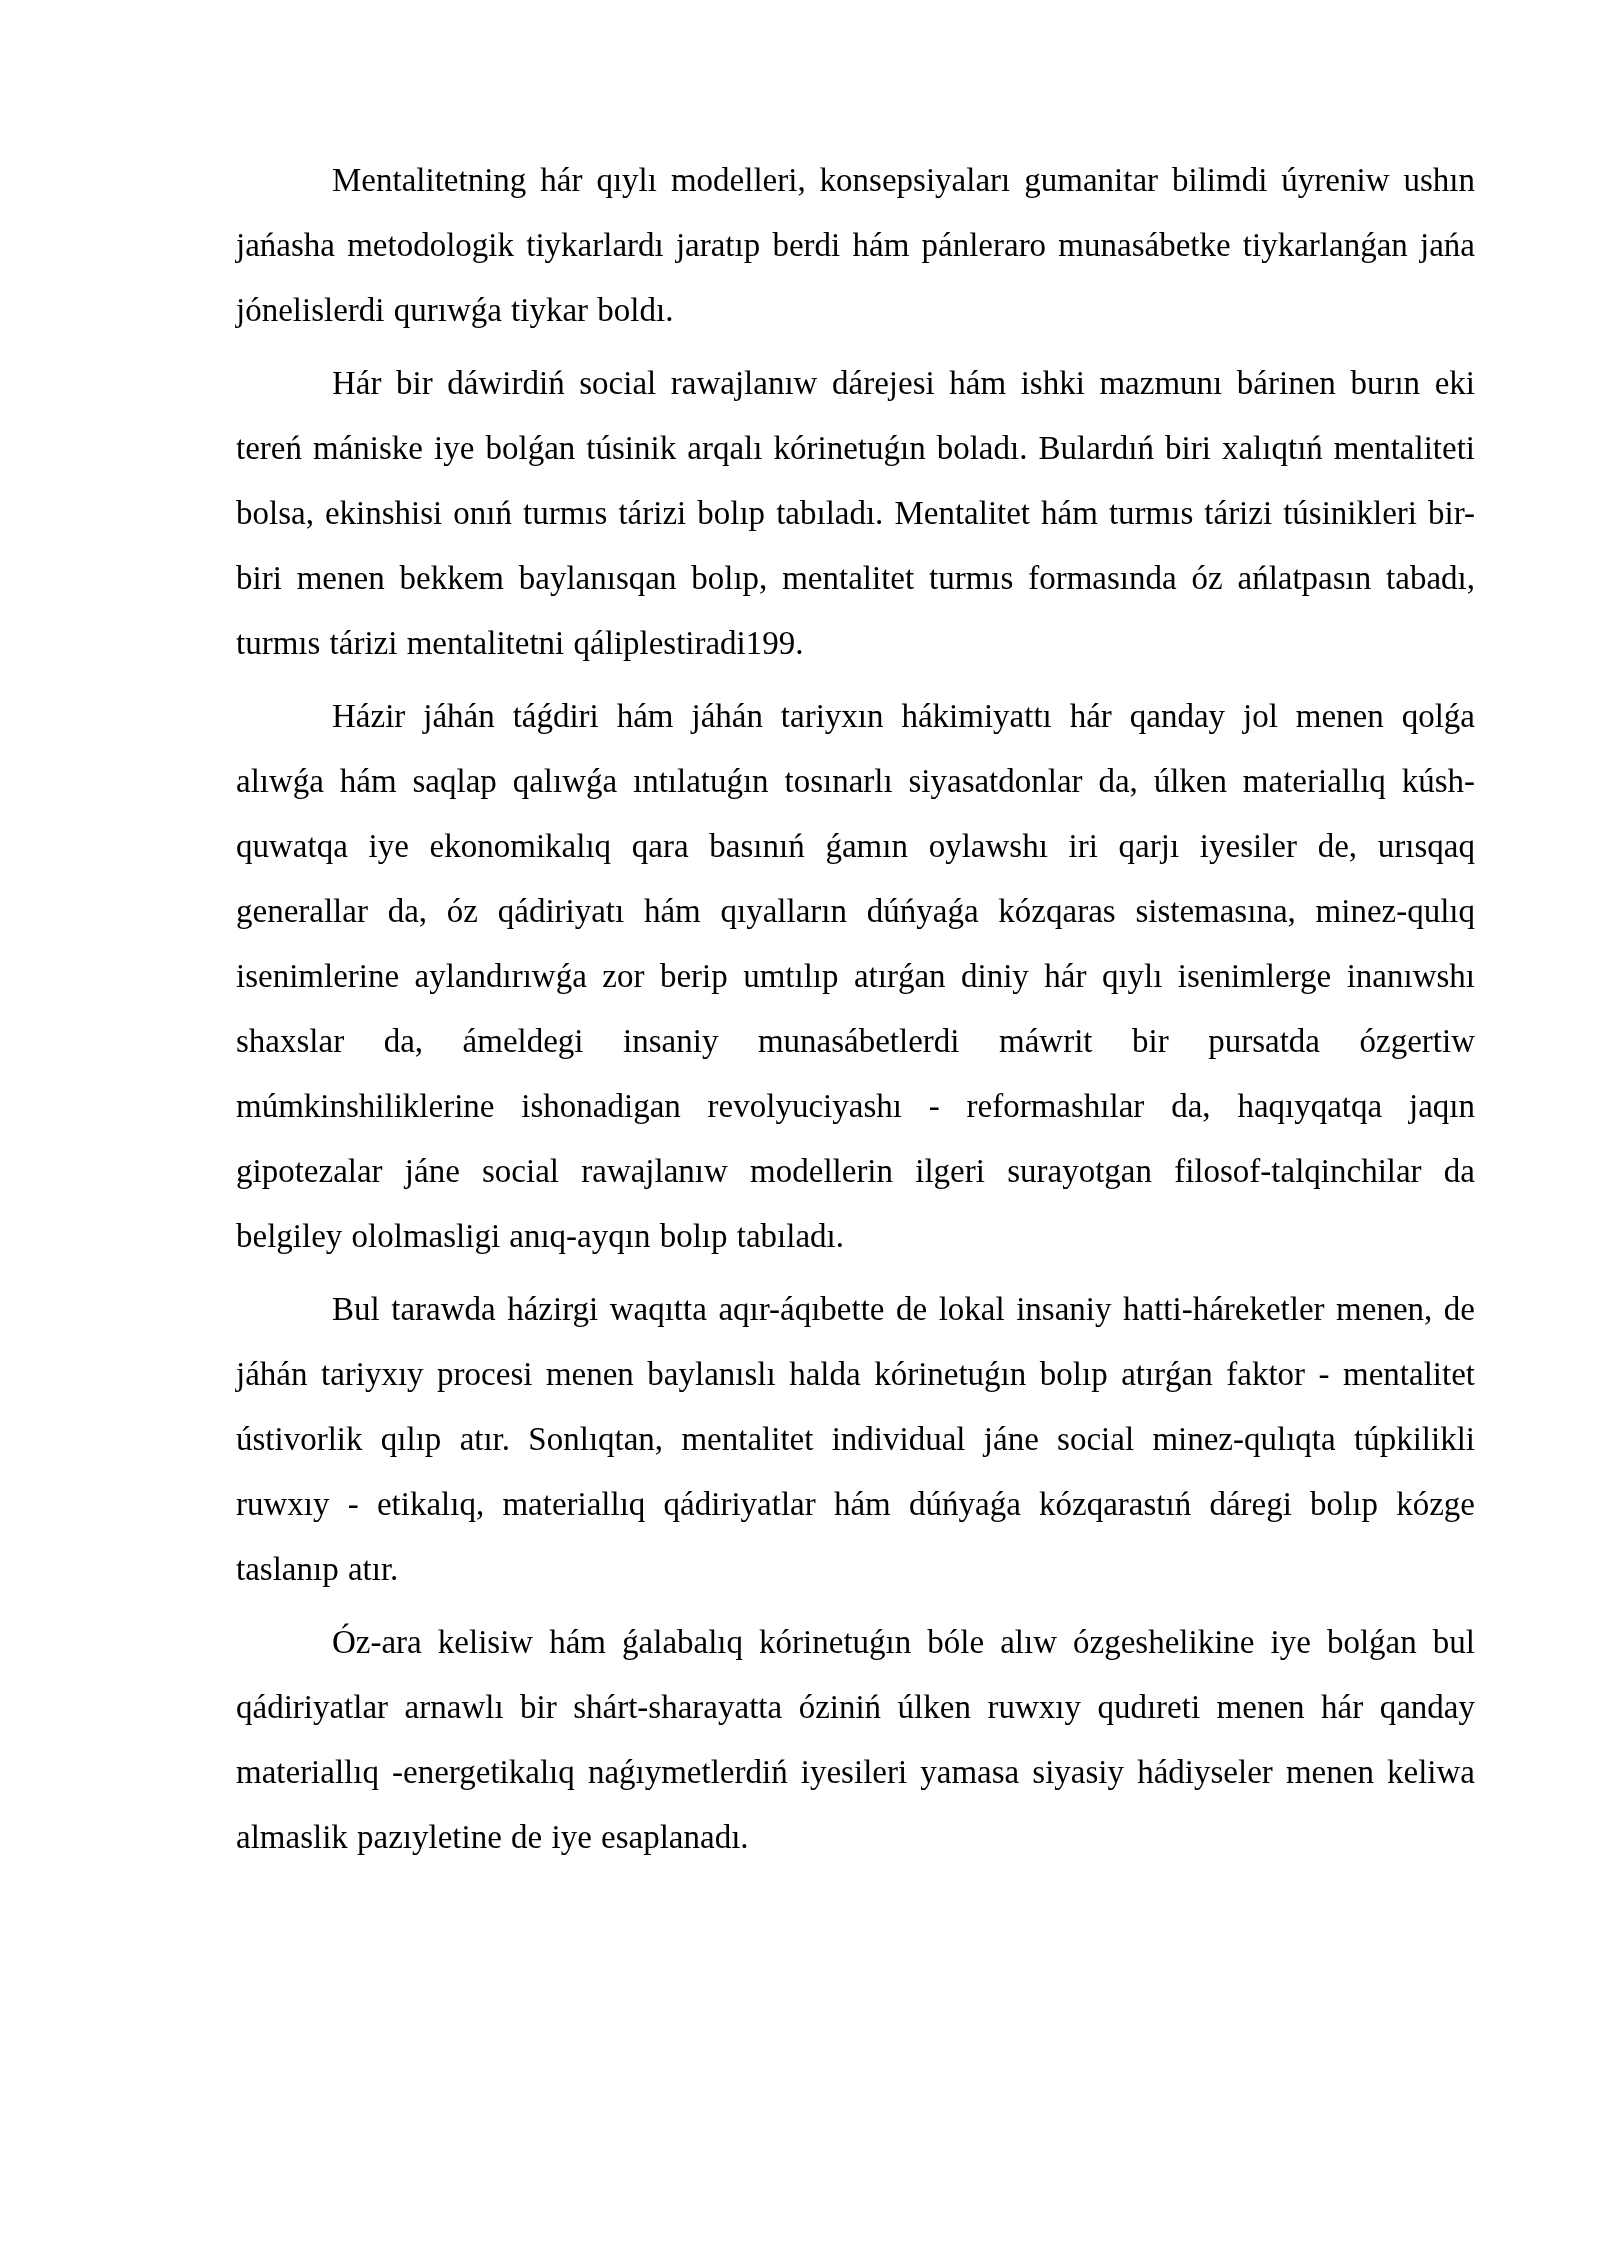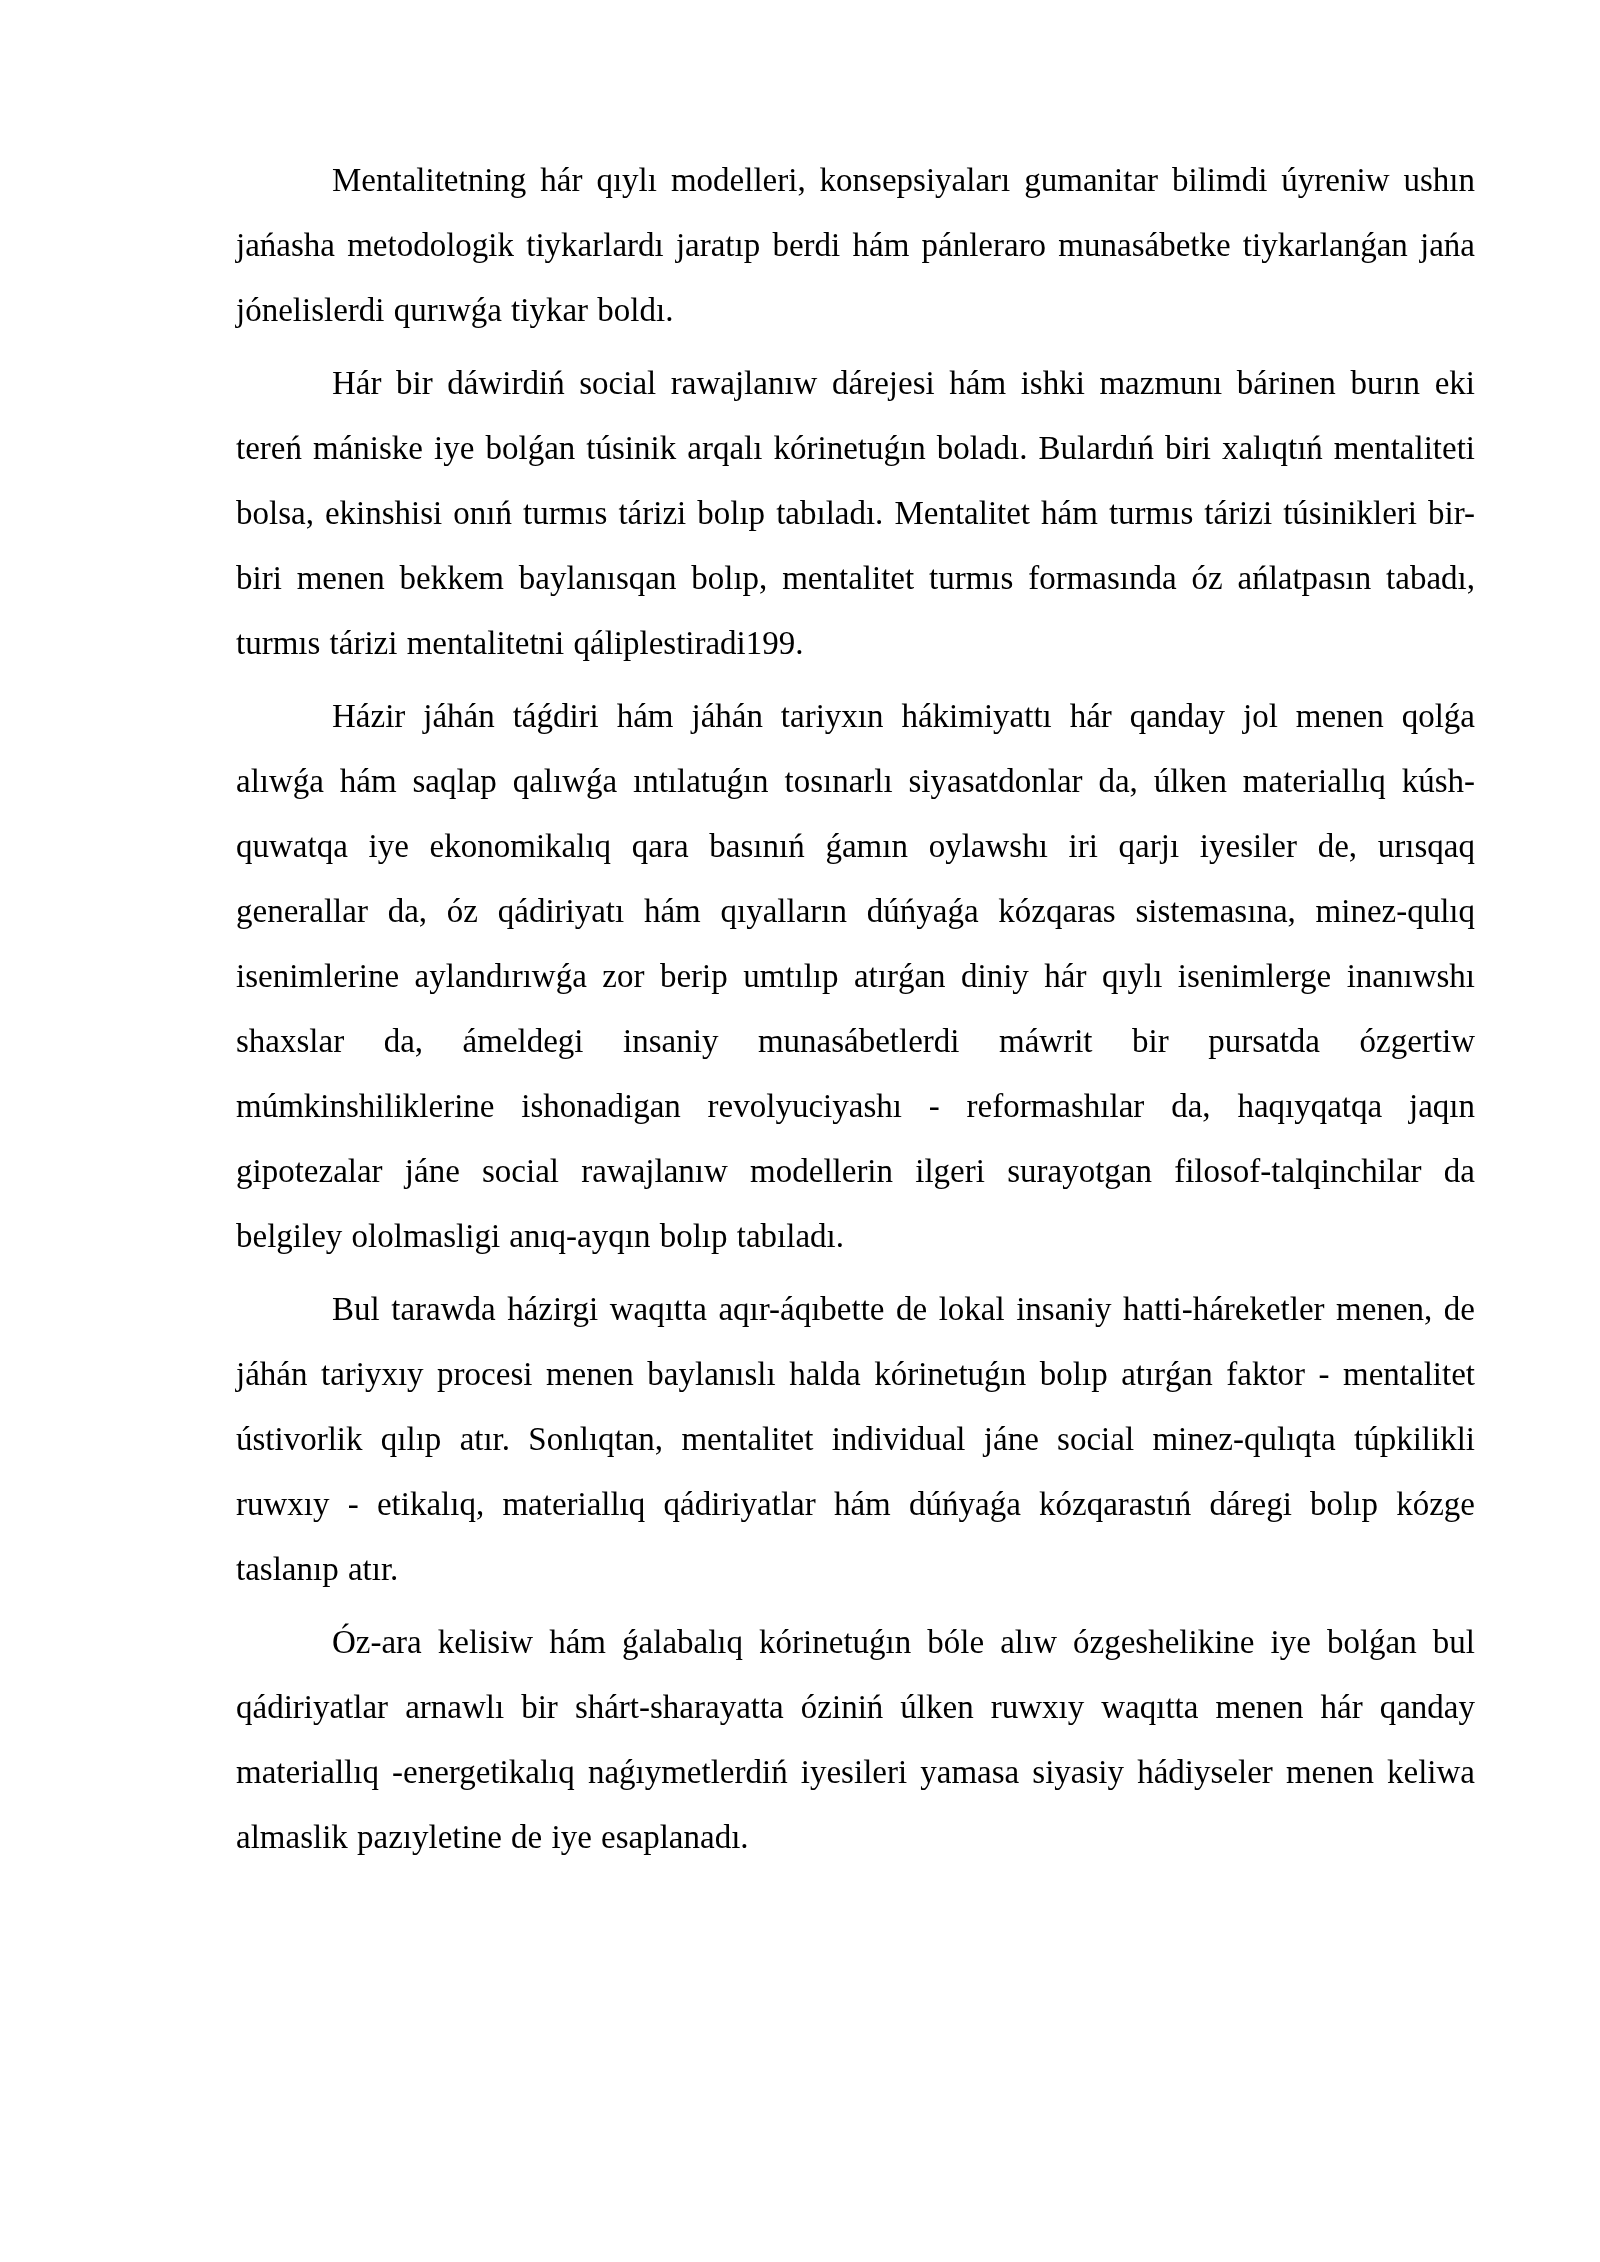--- a/index.html
+++ b/index.html
@@ -38,15 +38,15 @@
 </style>
 </head>
 <body>
 
 <div class="page">
   <div class="text-block">
     <p>Mentalitetning hár qıylı modelleri, konsepsiyaları gumanitar bilimdi úyreniw ushın jańasha metodologik tiykarlardı jaratıp berdi hám pánleraro munasábetke tiykarlanǵan jańa jónelislerdi qurıwǵa tiykar boldı.</p>
     <p>Hár bir dáwirdiń social rawajlanıw dárejesi hám ishki mazmunı bárinen burın eki tereń mániske iye bolǵan túsinik arqalı kórinetuǵın boladı. Bulardıń biri xalıqtıń mentaliteti bolsa, ekinshisi onıń turmıs tárizi bolıp tabıladı. Mentalitet hám turmıs tárizi túsinikleri bir-biri menen bekkem baylanısqan bolıp, mentalitet turmıs formasında óz ańlatpasın tabadı, turmıs tárizi mentalitetni qáliplestiradi199.</p>
     <p>Házir jáhán táǵdiri hám jáhán tariyxın hákimiyattı hár qanday jol menen qolǵa alıwǵa hám saqlap qalıwǵa ıntılatuǵın tosınarlı siyasatdonlar da, úlken materiallıq kúsh-quwatqa iye ekonomikalıq qara basınıń ǵamın oylawshı iri qarjı iyesiler de, urısqaq generallar da, óz qádiriyatı hám qıyalların dúńyaǵa kózqaras sistemasına, minez-qulıq isenimlerine aylandırıwǵa zor berip umtılıp atırǵan diniy hár qıylı isenimlerge inanıwshı shaxslar da, ámeldegi insaniy munasábetlerdi máwrit bir pursatda ózgertiw múmkinshiliklerine ishonadigan revolyuciyashı - reformashılar da, haqıyqatqa jaqın gipotezalar jáne social rawajlanıw modellerin ilgeri surayotgan filosof-talqinchilar da belgiley ololmasligi anıq-ayqın bolıp tabıladı.</p>
     <p>Bul tarawda házirgi waqıtta aqır-áqıbette de lokal insaniy hatti-háreketler menen, de jáhán tariyxıy procesi menen baylanıslı halda kórinetuǵın bolıp atırǵan faktor - mentalitet ústivorlik qılıp atır. Sonlıqtan, mentalitet individual jáne social minez-qulıqta túpkilikli ruwxıy - etikalıq, materiallıq qádiriyatlar hám dúńyaǵa kózqarastıń dáregi bolıp kózge taslanıp atır.</p>
-    <p>Óz-ara kelisiw hám ǵalabalıq kórinetuǵın bóle alıw ózgeshelikine iye bolǵan bul qádiriyatlar arnawlı bir shárt-sharayatta óziniń úlken ruwxıy waqıtta menen hár qanday materiallıq -energetikalıq naǵıymetlerdiń iyesileri yamasa siyasiy hádiyseler menen keliwa almaslik pazıyletine de iye esaplanadı.</p>
+    <p>Óz-ara kelisiw hám ǵalabalıq kórinetuǵın bóle alıw ózgeshelikine iye bolǵan bul qádiriyatlar arnawlı bir shárt-sharayatta óziniń úlken ruwxıy qudıreti menen hár qanday materiallıq -energetikalıq naǵıymetlerdiń iyesileri yamasa siyasiy hádiyseler menen keliwa almaslik pazıyletine de iye esaplanadı.</p>
   </div>
 </div>
 
 </body></html>

